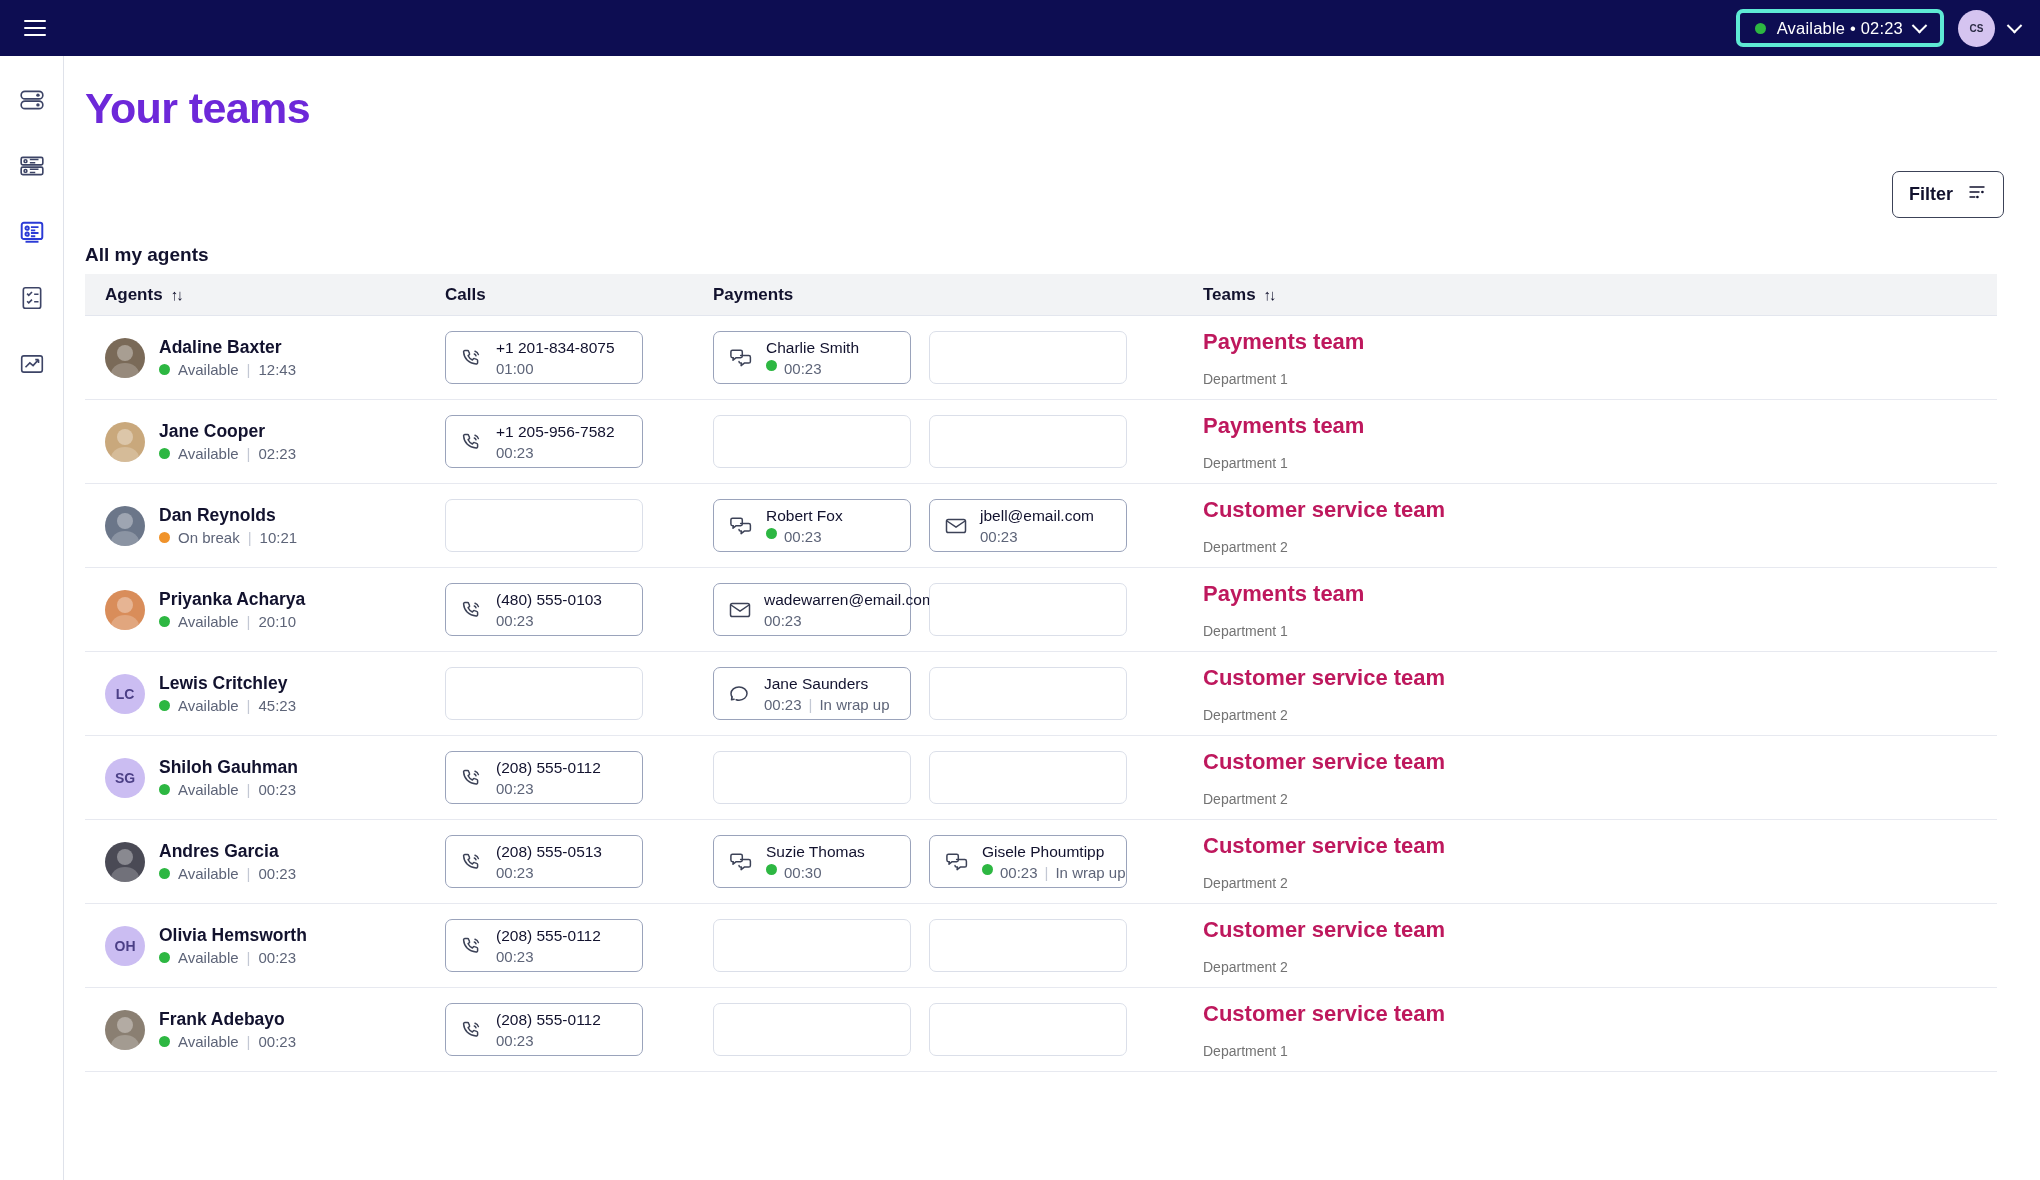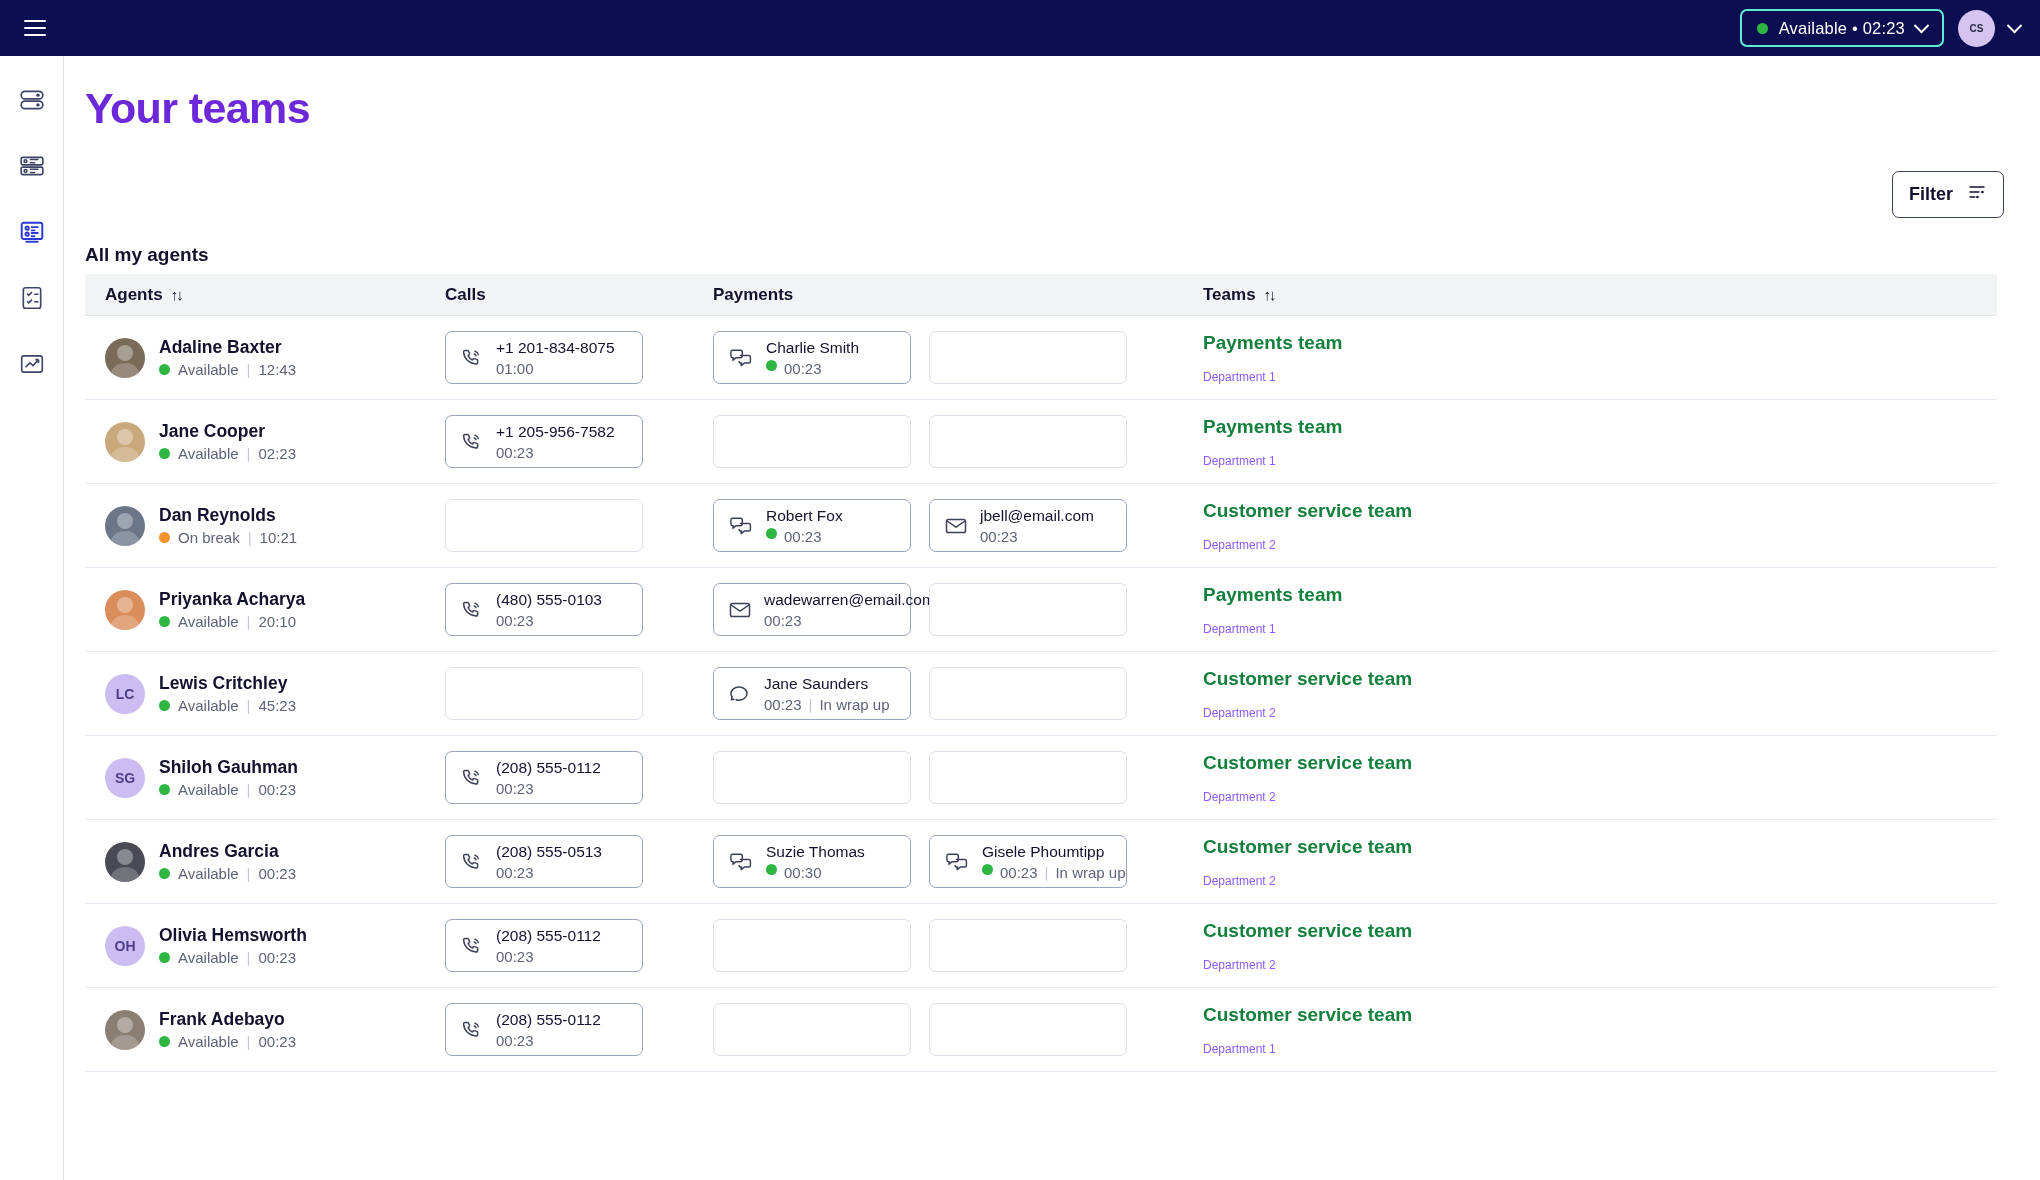--- a/index.html
+++ b/index.html
@@ -22,21 +22,21 @@
     display: flex; flex-direction: column; justify-content: center;
     align-items: center; gap: 5px; cursor: pointer;
   }
   .hamburger span { display:block; width: 22px; height: 2px; background: #ffffff; border-radius: 1px; }
   .topbar-right {
     margin-left: auto; display: flex; align-items: center; gap: 14px;
     padding-right: 20px;
   }
   .status-pill {
     display: flex; align-items: center; gap: 11px;
-    border: 2px solid #5eead4; border-radius: 7px;
+    border: 4px solid #5eead4; border-radius: 7px;
     height: 38px; padding: 0 15px; cursor: pointer;
   }
   .dot { width: 11px; height: 11px; border-radius: 50%; display:inline-block; flex:none; }
   .dot-green { background: #2db742; }
   .status-text { color: #ffffff; font-size: 16.5px; letter-spacing: .2px; white-space: nowrap; }
   .chev { width: 11px; height: 11px; border-right: 2px solid #ffffff; border-bottom: 2px solid #ffffff;
           transform: rotate(45deg) translate(-2px,-2px); flex: none; }
   .avatar-initials {
     width: 37px; height: 37px; border-radius: 50%;
     background: #d5c4f0; color: #2b2b44;
@@ -146,22 +146,22 @@
   }
   .card.empty { border-color: #dbdfe9; }
   .card-w-call { width: 198px; }
   .card-w-msg  { width: 198px; }
   .card-icon { flex: none; color: #3c4257; display:flex; align-items:center; }
   .card-lines { min-width: 0; }
   .card-line1 { font-size: 15.5px; color: #12122e; white-space: nowrap; line-height: 1.25; }
   .card-line2 { display:flex; align-items:flex-start; gap: 7px; font-size: 15px; color:#5d6478; margin-top: 2px; white-space: nowrap; }
   .card-line2 .sep { color:#c3c8d4; }
 
-  .team-name { font-size: 19px; font-weight: 700; color:#15803d; line-height:1.25; }
-  .team-dept { font-size: 12px; color:#8b5cf6; margin-top: 15px; }
+  .team-name { font-size: 22px; font-weight: 700; color:#be185d; line-height:1.25; }
+  .team-dept { font-size: 14px; color:#737373; margin-top: 15px; }
 </style>
 </head>
 <body>
 
 <div class="topbar">
   <div class="hamburger">
     <span></span>
       <span></span>
       <span></span>
   </div>

